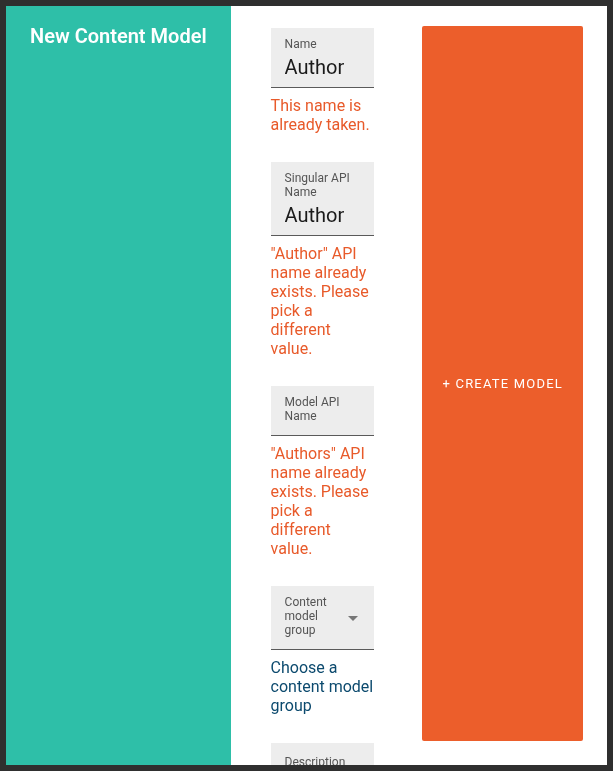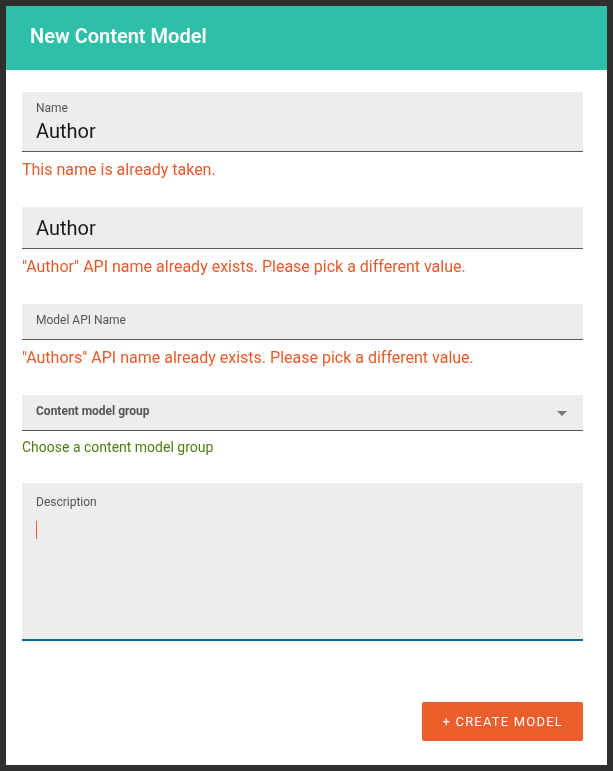--- a/index.html
+++ b/index.html
@@ -9,31 +9,31 @@
       width: 613px;
       height: 771px;
       padding: 6px;
       position: relative;
     }
     .modal {
       background: #fff;
       width: 100%;
       height: 100%;
       display: flex;
-      flex-direction: column;
+      flex-direction: row;
     }
     .modal-header {
       background: #2ebfa8;
       color: #fff;
       padding: 18px 24px 22px 24px;
       font-size: 20px;
       font-weight: 600;
     }
     .modal-body {
-      padding: 22px 24px 10px 16px;
+      padding: 22px 24px 10px 40px;
       flex: 1;
       overflow-y: auto;
     }
     .field-group {
       margin-bottom: 28px;
     }
     .input-wrap {
       background: #ededed;
       border-bottom: 1px solid #5a5a5a;
       padding: 9px 14px 8px 14px;
@@ -48,36 +48,36 @@
     .input-value {
       width: 100%;
       background: transparent;
       border: none;
       font-size: 20px;
       color: #1a1a1a;
       outline: none;
       font-family: inherit;
     }
     .helper-text {
-      font-size: 14px;
-      color: #4d7c0f;
+      font-size: 16px;
+      color: #0c4a6e;
       margin-top: 8px;
       padding-left: 0;
     }
     .error-text {
       font-size: 16px;
       color: #e85a2a;
       margin-top: 8px;
     }
     .select-wrap {
       display: flex;
       align-items: center;
       justify-content: space-between;
     }
-    .select-content { flex: 1; font-weight: bold; }
+    .select-content { flex: 1; }
     .dropdown-caret {
       width: 0;
       height: 0;
       border-left: 5px solid transparent;
       border-right: 5px solid transparent;
       border-top: 5px solid #777;
       margin-right: 2px;
     }
     .textarea-wrap {
       background: #ededed;
@@ -124,20 +124,21 @@
     <div class="field-group">
       <div class="input-wrap">
         <label class="input-label">Name</label>
         <input class="input-value" type="text" value="Author" style="">
       </div>
       <div class="error-text">This name is already taken.</div>
     </div>
 
     <div class="field-group">
       <div class="input-wrap">
+        <label class="input-label">Singular API Name</label>
         <input class="input-value" type="text" value="Author" style="">
       </div>
       <div class="error-text">"Author" API name already exists. Please pick a different value.</div>
     </div>
 
     <div class="field-group">
       <div class="input-wrap">
         <label class="input-label">Model API Name</label>
       </div>
       <div class="error-text">"Authors" API name already exists. Please pick a different value.</div>

